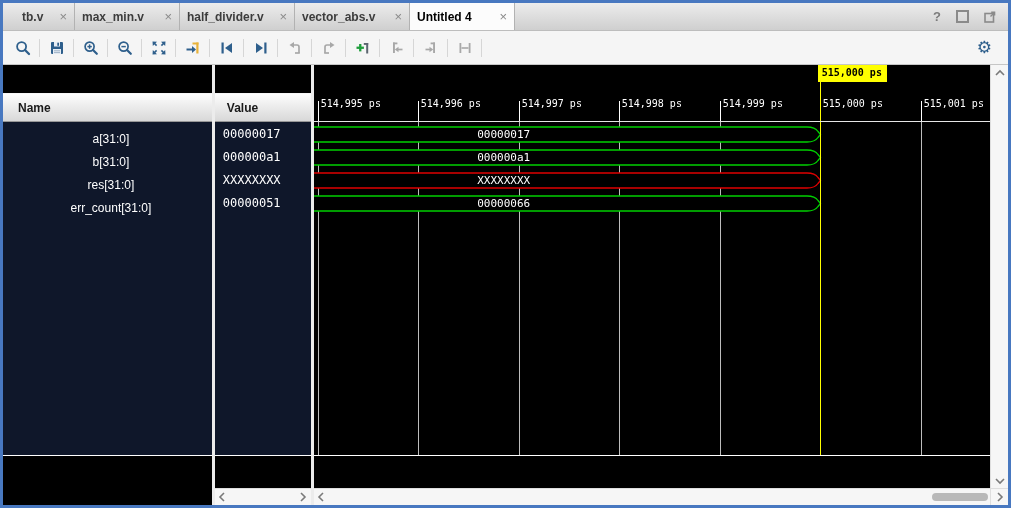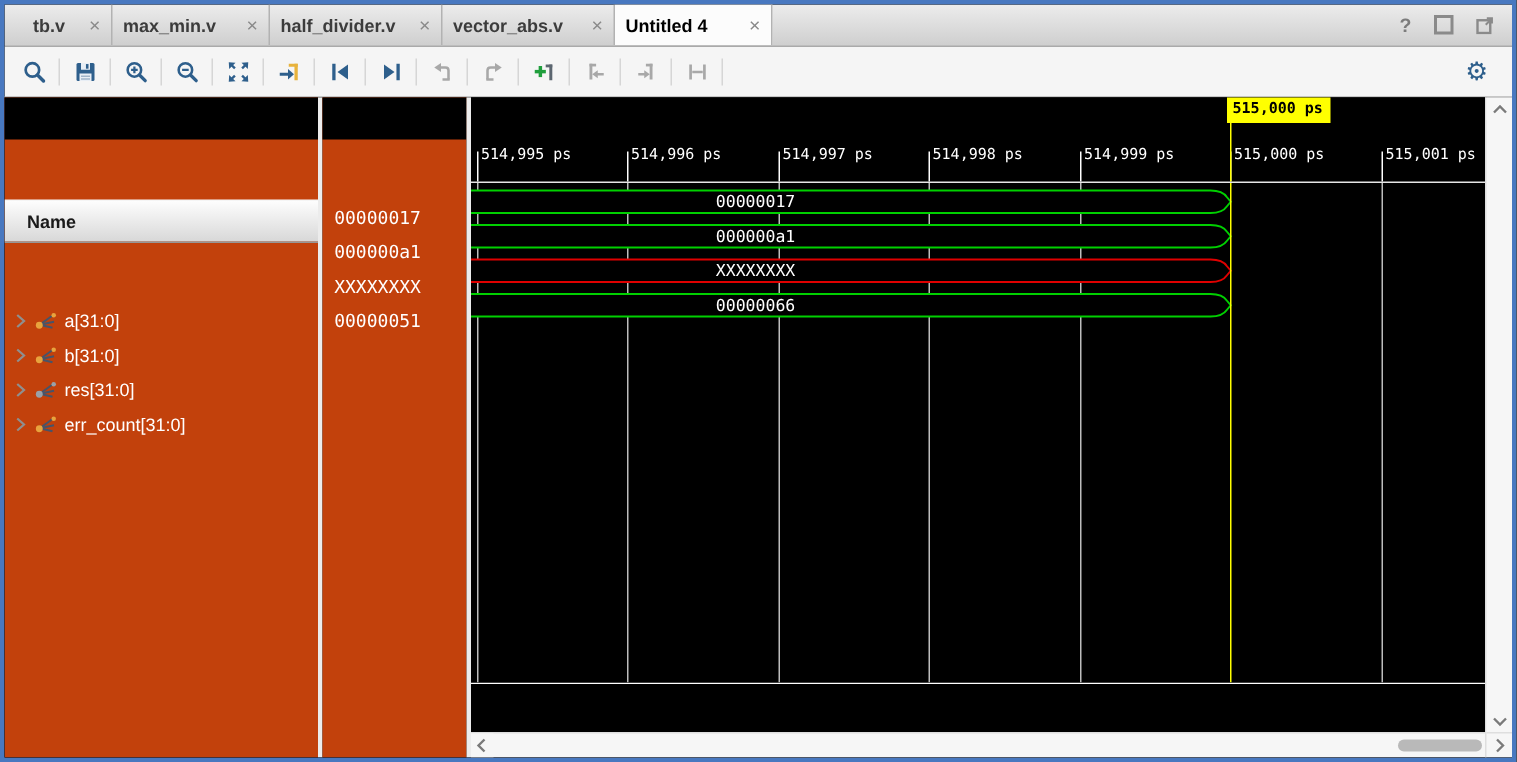--- a/index.html
+++ b/index.html
@@ -13,29 +13,29 @@
   .win-controls .wc{color:#7c7c7c;font-size:13px;font-weight:bold;display:flex;align-items:center;}
   .wc-box{width:9px;height:9px;border:2px solid #8a8a8a;display:inline-block;}
   
   .toolbar{height:33px;flex:0 0 33px;background:#f5f5f5;border-bottom:1px solid #c6c6c6;display:flex;align-items:center;padding-left:6px;}
   .tbtn{width:27px;height:26px;display:flex;align-items:center;justify-content:center;background:transparent;border:0;padding:0;}
   .tsep{width:1px;height:18px;background:#d6d6d6;margin:0 3px;}
   .gear{margin-left:auto;margin-right:16px;font-size:17px;color:#2e5f8c;line-height:1;}
   
   .main{flex:1;display:flex;min-height:0;background:#000;}
   .sash{width:3px;background:#ececec;}
-  .panel{display:flex;flex-direction:column;background:#c2410c;min-height:0;gap:40px;}
+  .panel{display:flex;flex-direction:column;background:#0f172a;min-height:0;}
   .name-panel{width:209px;}
   .value-panel{width:96px;}
   .topstrip{height:28px;flex:0 0 28px;background:#000;}
   .phead{height:29px;flex:0 0 29px;box-sizing:border-box;background:linear-gradient(#fdfdfd,#d8d8d8);border-top:1px solid #f5f5f5;border-bottom:1px solid #979797;display:flex;align-items:center;font-size:12px;font-weight:bold;color:#1a1a1a;}
   .name-panel .phead{padding-left:15px;}
   .value-panel .phead{padding-left:12px;}
   .rows{height:333px;flex:0 0 333px;overflow:hidden;}
-  .sig-row{height:23px;display:flex;align-items:center;gap:5px;padding-left:7px;color:#fff;font-size:12px;}
+  .sig-row{height:23px;display:flex;align-items:center;gap:5px;padding-left:7px;color:#fff;font-size:12px;flex-direction:column;}
   .val-row{height:23px;display:flex;align-items:center;padding-left:8px;color:#fff;font-size:12px;}
   .bottom-line{height:1px;flex:0 0 1px;background:#fff;}
   .panel-fill{flex:1;background:#000;}
   
   .hscroll{height:16px;flex:0 0 16px;display:flex;align-items:stretch;background:#f6f6f6;border-top:1px solid #dedede;}
   .sb-btn{width:15px;display:flex;align-items:center;justify-content:center;background:#f6f6f6;border:0;padding:0;}
   .sb-track{flex:1;position:relative;}
   .sb-thumb{position:absolute;right:2px;top:4px;width:56px;height:8px;border-radius:4px;background:#b9b9b9;}
   .vscroll-col{width:17px;display:flex;flex-direction:column;background:#f6f6f6;border-left:1px solid #dedede;}
   .vscroll{flex:1;display:flex;flex-direction:column;}
@@ -297,20 +297,23 @@
         </div>
       </div>
       <div class="bottom-line"></div>
       <div class="panel-fill"></div>
     </div>
 
     <div class="sash"></div>
 
     <div class="panel value-panel">
       <div class="topstrip"></div>
+      <div class="phead">
+        <span>Value</span>
+      </div>
       <div class="rows">
         <div class="val-row mono">00000017</div>
         <div class="val-row mono">000000a1</div>
         <div class="val-row mono">XXXXXXXX</div>
         <div class="val-row mono">00000051</div>
       </div>
       <div class="bottom-line"></div>
       <div class="panel-fill"></div>
       <div class="hscroll">
         <button class="sb-btn">

